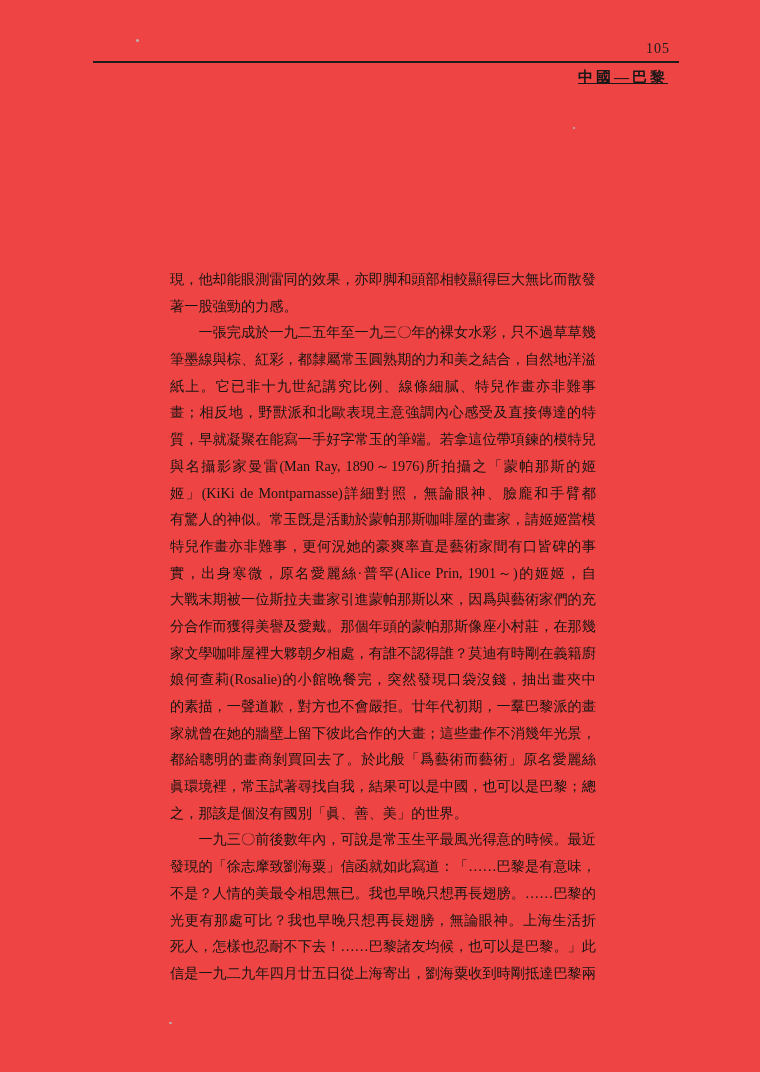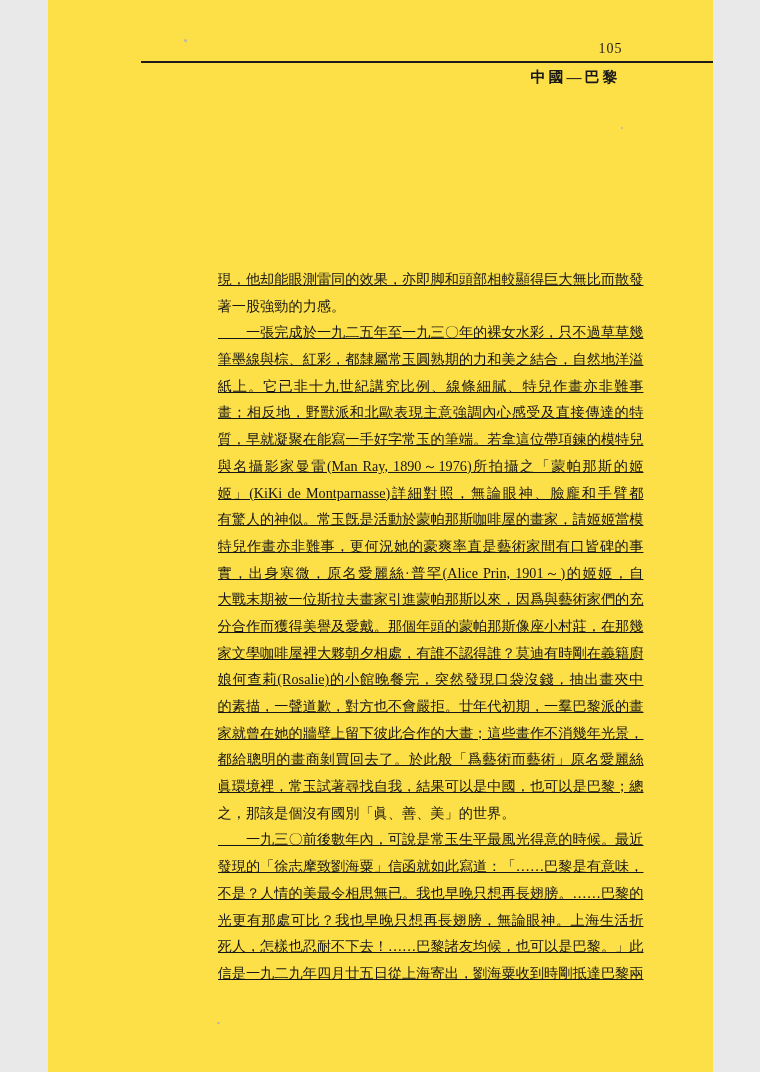--- a/index.html
+++ b/index.html
@@ -2,24 +2,24 @@
 <html><head>
 <meta charset="utf-8">
 <style>
   html, body {
     margin: 0;
     padding: 0;
     background: #e9e9e9;
   }
   .sheet {
     position: relative;
-    width: 665px;
+    width: 760px;
     height: 1072px;
     margin: 0 auto;
-    background: #fde047;
+    background: #ef4444;
     overflow: hidden;
     font-family: "Liberation Serif", "DejaVu Serif", serif;
     color: #161616;
   }
   .pageno {
     position: absolute;
     top: 41px;
     right: 90px;
     font-size: 14px;
     letter-spacing: 1px;
@@ -34,39 +34,39 @@
     background: #1f1d1b;
   }
   .running-head {
     position: absolute;
     top: 68px;
     right: 92px;
     font-size: 15px;
     font-weight: bold;
     letter-spacing: 3px;
     color: #181818;
+    text-decoration: underline;
   }
   .text-block {
     position: absolute;
     top: 266px;
     left: 170px;
     width: 426px;
   }
   .line {
     font-size: 14.2px;
     line-height: 26.7px;
     height: 26.7px;
     color: #171513;
     overflow: hidden;
   }
   .line.j {
     text-align: justify;
     text-align-last: justify;
     text-justify: inter-ideograph;
-    text-decoration: underline;
   }
   .speck {
     position: absolute;
     background: #b9b6b1;
     border-radius: 50%;
   }
   .speck.s1 { left: 136px; top: 39px;  width: 3px; height: 3px; }
   .speck.s2 { left: 573px; top: 127px; width: 2px; height: 2px; }
   .speck.s3 { left: 169px; top: 1022px; width: 3px; height: 2px; }
 </style>

